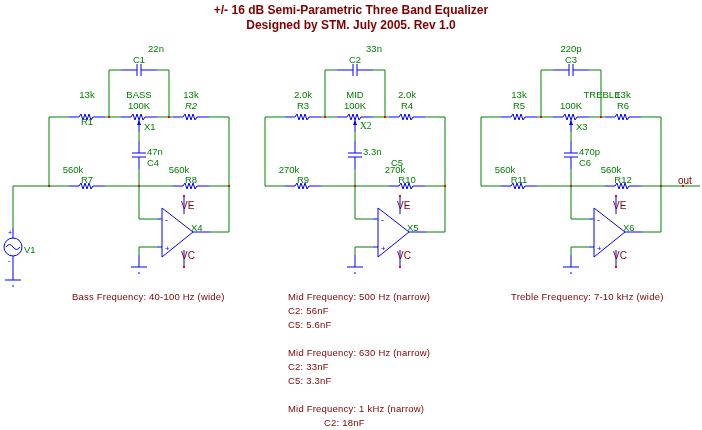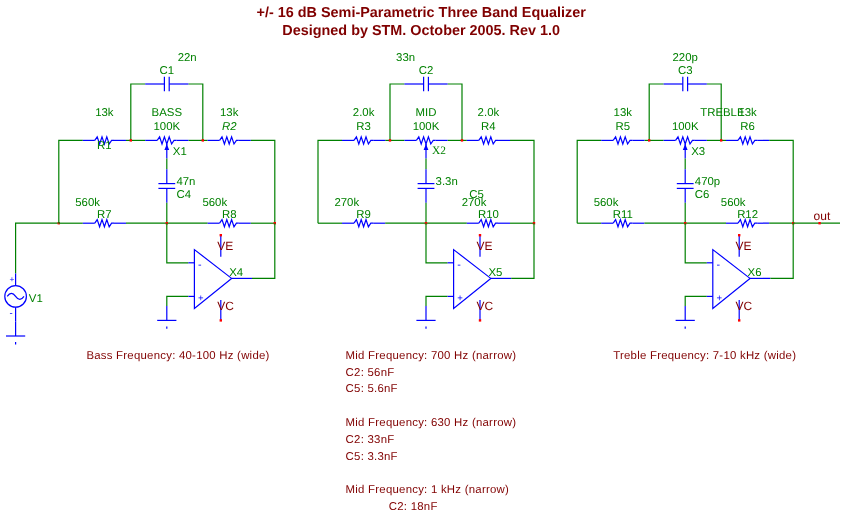--- a/index.html
+++ b/index.html
@@ -10,21 +10,21 @@
            color: #800000; font-weight: bold; font-size: 12px; }
   .note { position: absolute; color: #800000; font-size: 9.5px; letter-spacing: 0.2px; line-height: 14px; }
   .lbl { position: absolute; color: #008000; font-size: 9.5px; white-space: nowrap; line-height: 11px; }
   .lbl.c { text-align: center; width: 60px; }
   .pwr { position: absolute; color: #800000; font-size: 10px; line-height: 11px; }
 </style>
 </head>
 <body>
 
 <div class="title" style="top:3px">+/- 16 dB Semi-Parametric Three Band Equalizer</div>
-<div class="title" style="top:18px">Designed by STM.  October 2005.  Rev 1.0</div>
+<div class="title" style="top:18px">Designed by STM.  July 2005.  Rev 1.0</div>
 
 <svg id="schematic" width="702" height="430">
     <polyline points="13,228 13,186 49,186" fill="none" stroke="#008000" stroke-width="1"></polyline>
     <rect x="48" y="185" width="2" height="2" fill="#ff0000"></rect>
     <circle cx="13" cy="247" r="9" fill="none" stroke="#0000ff"></circle>
     <path d="M6,247 q3.5,-5 7,0 t7,0" fill="none" stroke="#0000ff"></path>
     <polyline points="13,228 13,238" fill="none" stroke="#0000ff" stroke-width="1"></polyline>
     <polyline points="13,256 13,268" fill="none" stroke="#0000ff" stroke-width="1"></polyline>
     <text x="8" y="235" font-size="7" fill="#0000ff" font-family="Liberation Sans, sans-serif">+</text>
     <text x="8" y="263" font-size="8" fill="#0000ff" font-family="Liberation Sans, sans-serif">-</text>
@@ -219,39 +219,39 @@
     <div class="lbl" style="left: 147px; top: 146px;">47n</div>
     <div class="lbl" style="left: 147px; top: 157px;">C4</div>
     <div class="lbl c" style="left: 43px; top: 164px;">560k</div>
     <div class="lbl c" style="left: 57px; top: 174px;">R7</div>
     <div class="lbl c" style="left: 149px; top: 164px;">560k</div>
     <div class="lbl c" style="left: 161px; top: 174px;">R8</div>
     <div class="lbl" style="left: 191px; top: 222px;">X4</div>
     <div class="pwr" style="left: 181px; top: 200px;">VE</div>
     <div class="pwr" style="left: 181px; top: 250px;">VC</div>
     <div class="note" style="left: 72px; top: 290px;">Bass Frequency: 40-100 Hz (wide)</div>
-    <div class="lbl c" style="left: 308px; top: 43px;">33n</div>
+    <div class="lbl c" style="left: 344px; top: 43px;">33n</div>
     <div class="lbl c" style="left: 325px; top: 54px;">C2</div>
     <div class="lbl c" style="left: 325px; top: 89px;">MID</div>
     <div class="lbl c" style="left: 325px; top: 100px;">100K</div>
     <div class="lbl" style="left: 360px; top: 121px; font-family: Liberation Serif, serif;">X2</div>
     <div class="lbl c" style="left: 273px; top: 89px;">2.0k</div>
     <div class="lbl c" style="left: 273px; top: 100px;">R3</div>
     <div class="lbl c" style="left: 377px; top: 89px;">2.0k</div>
     <div class="lbl c" style="left: 377px; top: 100px;">R4</div>
     <div class="lbl" style="left: 363px; top: 146px;">3.3n</div>
     <div class="lbl" style="left: 363px; top: 157px; margin-left: 28px;">C5</div>
     <div class="lbl c" style="left: 259px; top: 164px;">270k</div>
     <div class="lbl c" style="left: 273px; top: 174px;">R9</div>
     <div class="lbl c" style="left: 365px; top: 164px;">270k</div>
     <div class="lbl c" style="left: 377px; top: 174px;">R10</div>
     <div class="lbl" style="left: 407px; top: 222px;">X5</div>
     <div class="pwr" style="left: 397px; top: 200px;">VE</div>
     <div class="pwr" style="left: 397px; top: 250px;">VC</div>
-    <div class="note" style="left: 288px; top: 290px;">Mid Frequency: 700 Hz (narrow)</div>
+    <div class="note" style="left: 288px; top: 290px;">Mid Frequency: 500 Hz (narrow)</div>
     <div class="note" style="left: 288px; top: 304px;">C2: 56nF</div>
     <div class="note" style="left: 288px; top: 318px;">C5: 5.6nF</div>
     <div class="note" style="left: 288px; top: 346px;">Mid Frequency: 630 Hz (narrow)</div>
     <div class="note" style="left: 288px; top: 360px;">C2: 33nF</div>
     <div class="note" style="left: 288px; top: 374px;">C5: 3.3nF</div>
     <div class="note" style="left: 288px; top: 402px;">Mid Frequency: 1 kHz (narrow)</div>
     <div class="note" style="left: 288px; top: 416px; margin-left: 36px;">C2: 18nF</div>
     <div class="lbl c" style="left: 541px; top: 43px;">220p</div>
     <div class="lbl c" style="left: 541px; top: 54px;">C3</div>
     <div class="lbl c" style="left: 541px; top: 89px; padding-left: 31px;">TREBLE</div>

